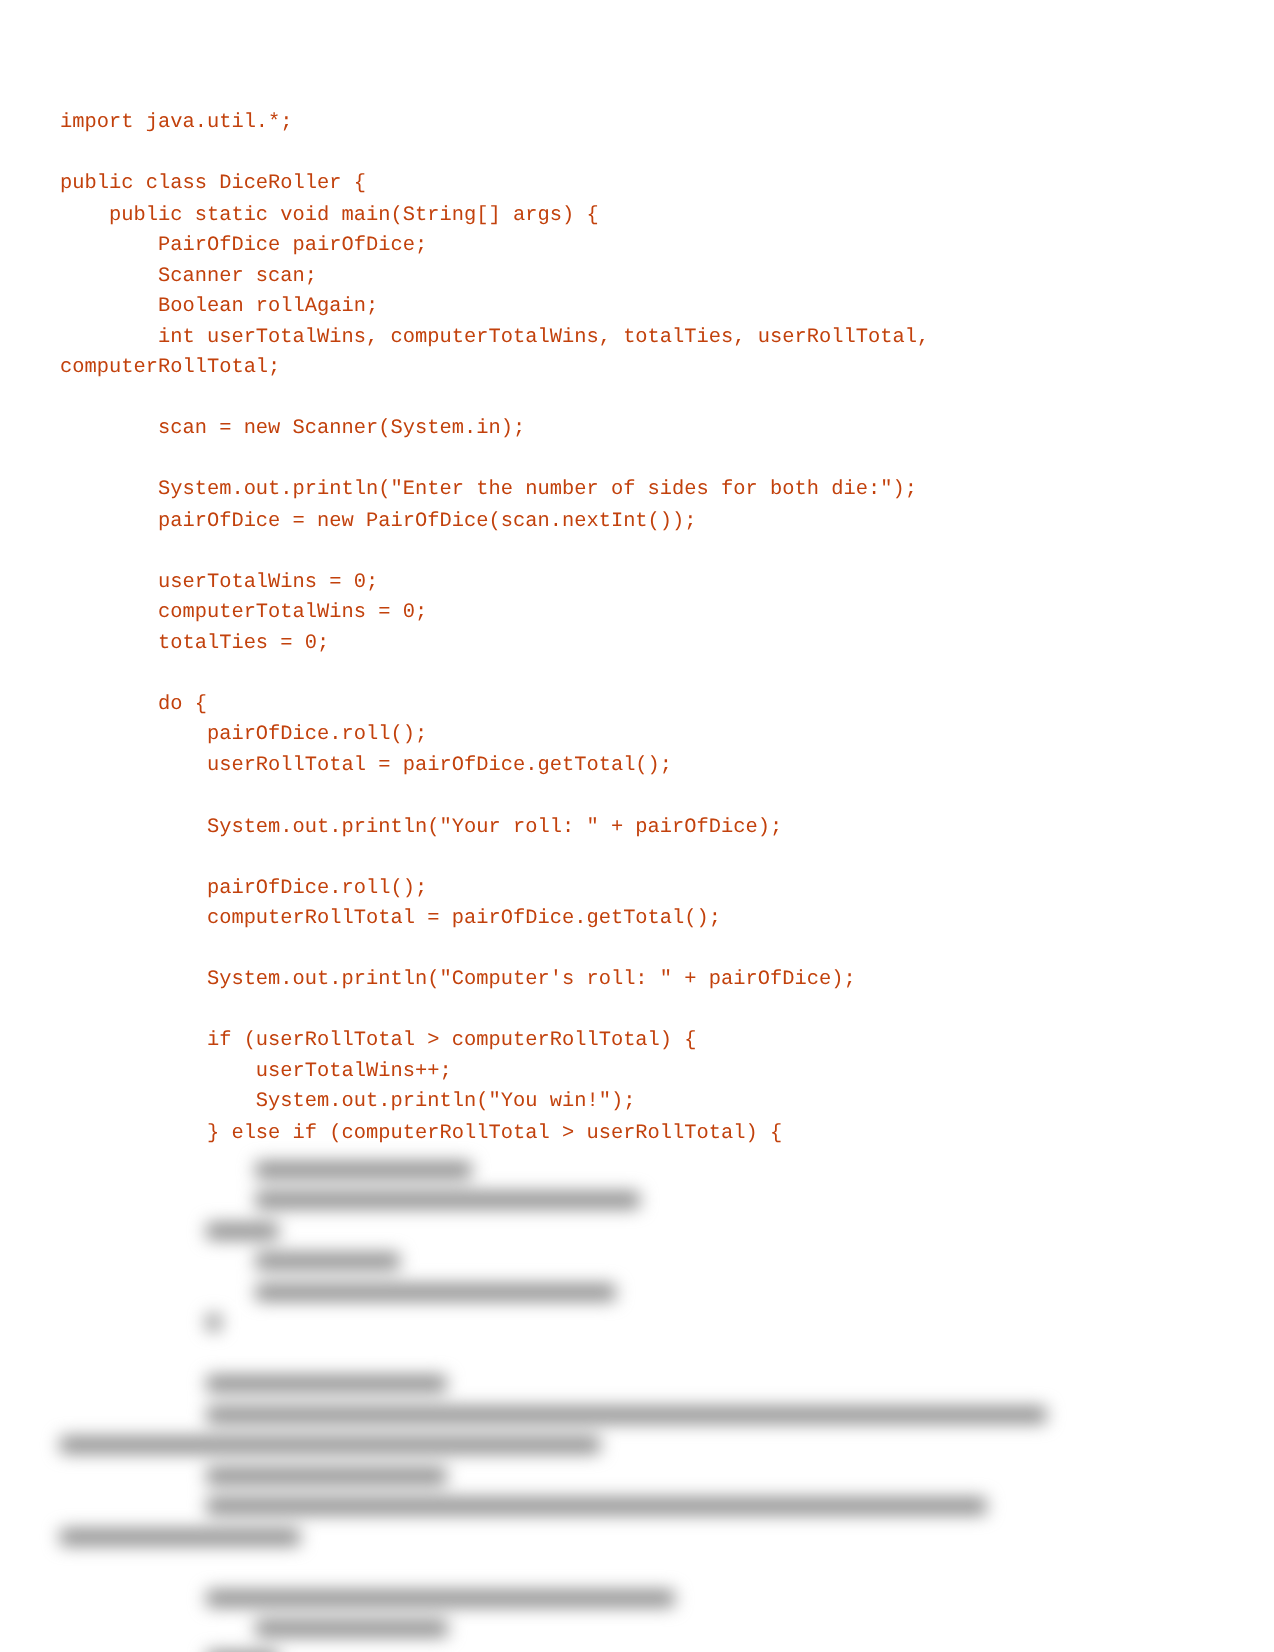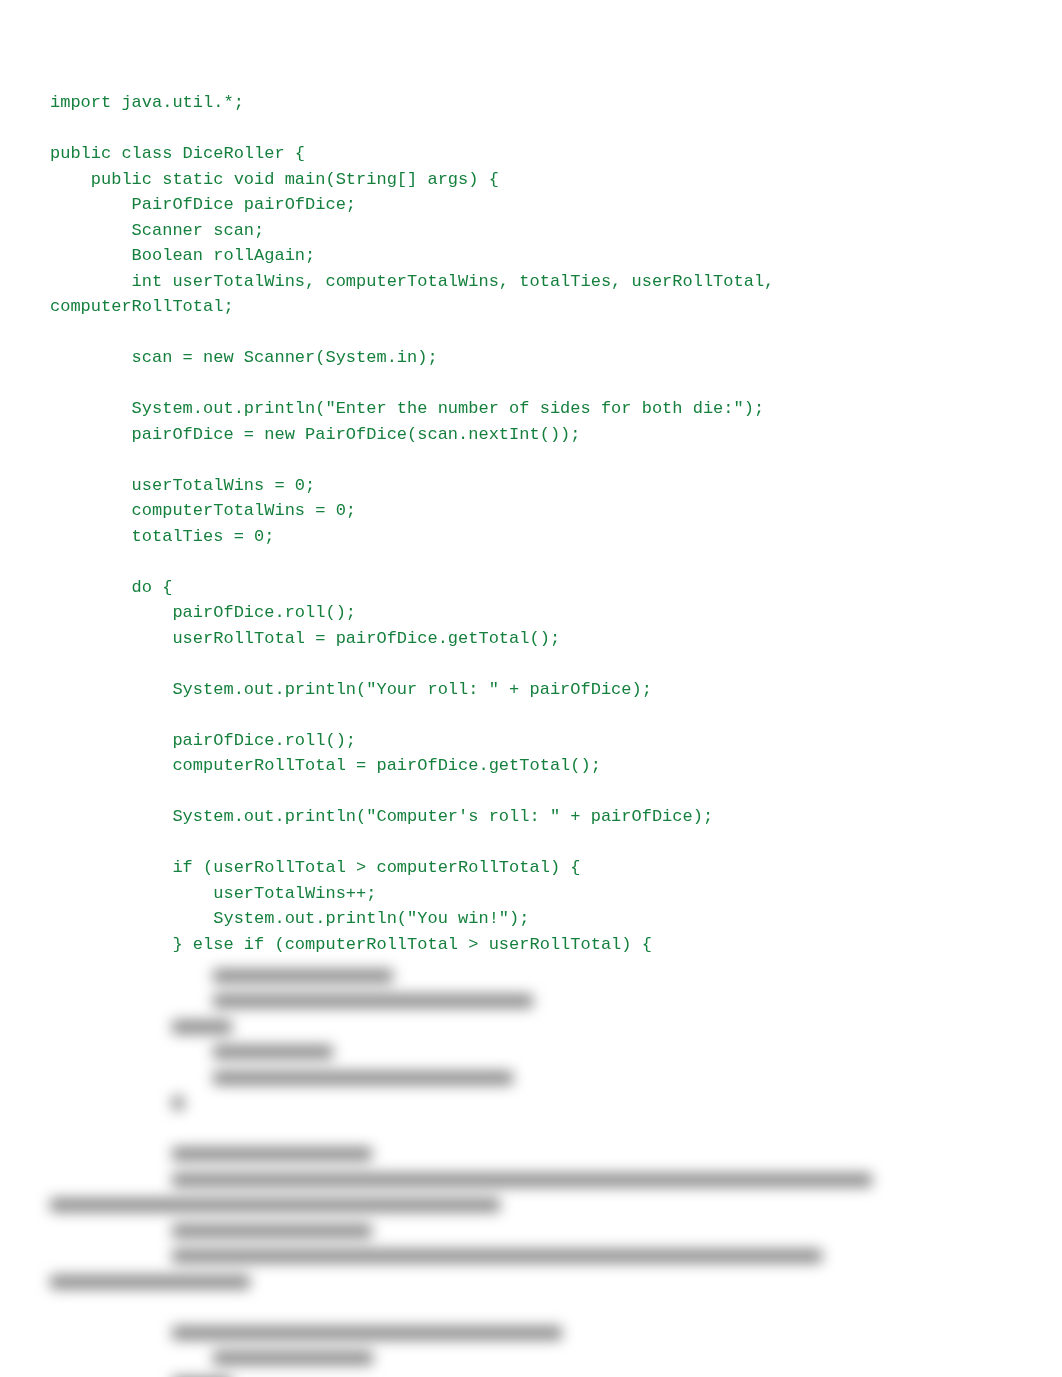--- a/index.html
+++ b/index.html
@@ -14,21 +14,21 @@
     background: #ffffff;
     position: relative;
     box-sizing: border-box;
     padding: 90px 50px 50px 50px;
   }
   pre.code {
     font-family: "Courier New", Courier, monospace;
     font-size: 17px;
     line-height: 1.50;
     white-space: pre;
-    color: #15803d;
+    color: #c2410c;
     margin: 0;
   }
   .blur-region {
     margin-top: 6px;
     font-family: "Courier New", Courier, monospace;
     font-size: 17px;
     line-height: 1.50;
     filter: blur(7px);
     color: #666;
     user-select: none;

